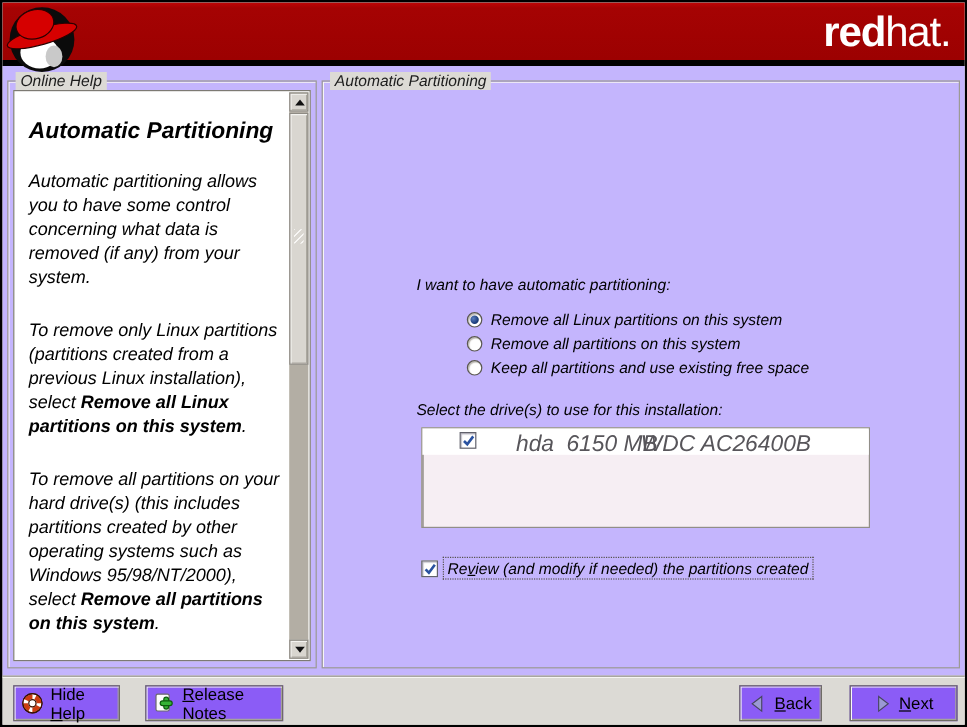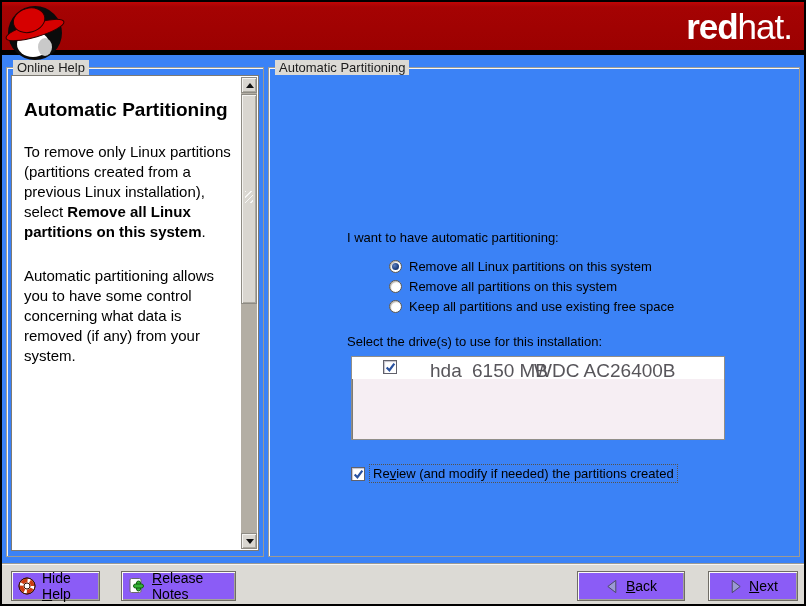--- a/index.html
+++ b/index.html
@@ -19,21 +19,21 @@
   .black-strip { height:5px; background:#000; }
   .logo { position:absolute; left:3px; top:1px; z-index:5; }
   .wordmark {
     position:absolute; right:12px; top:4px; color:#fff;
     font-size:35px; letter-spacing:-1px; line-height:42px;
   }
   .wordmark .b { font-weight:bold; }
   .wordmark .r { font-weight:normal; }
 
   
-  .content { position:relative; height:508px; background:#3b82f6; }
+  .content { position:relative; height:508px; background:#c4b5fd;font-style:italic; }
 
   .frame {
     position:absolute; top:12px; height:490px;
     border:1px solid #9c9a94; box-shadow:1px 1px 0 #f7f6f4 inset, 0 0 0 0 #fff;
   }
   .frame-label {
     position:absolute; top:-8px; left:6px; background:#dcdad5;
     padding:0 4px; font-size:13px; color:#1c1c1c; line-height:15px;
   }
   .help-frame { left:4px; width:258px; }
@@ -125,21 +125,21 @@
   }
   .btn {
     position:absolute; top:7px; height:30px; display:flex; align-items:center;
     justify-content:center; gap:6px; background:#8b5cf6;
     border:1px solid #6f6c65; font-size:14px; color:#000; cursor:default;
     box-shadow:inset 1px 1px 0 #fbfaf8, inset -1px -1px 0 #a5a29b;
     padding:0 10px;
   }
   .btn-hide-help { left:9px; width:89px; padding:0 6px; }
   .btn-release { left:119px; width:115px; padding:0 6px; }
-  .btn-back { right:119px; width:108px; }
+  .btn-back { right:119px; width:69px; }
   .btn-next { right:6px; width:90px; }
   .btn .icon { flex:none; display:flex; }
 </style>
 </head>
 <body>
 
 <div class="window">
 
   <div class="header">
     <div class="wordmark"><span class="b">red</span><span class="r">hat.</span></div>
@@ -163,22 +163,23 @@
     </svg>
   </div>
 
   <div class="content">
 
     <div class="frame help-frame">
       <span class="frame-label">Online Help</span>
       <div class="help-view">
         <div class="help-text">
           <div class="help-title">Automatic Partitioning</div>
+          <p>Automatic partitioning allows you to have some control concerning what data is removed (if any) from your system.</p>
           <p><span>To remove only Linux partitions (partitions created from a previous Linux installation), select </span><b>Remove all Linux partitions on this system</b><span>.</span></p>
-          <p>Automatic partitioning allows you to have some control concerning what data is removed (if any) from your system.</p>
+          <p><span>To remove all partitions on your hard drive(s) (this includes partitions created by other operating systems such as Windows 95/98/NT/2000), select </span><b>Remove all partitions on this system</b><span>.</span></p>
 
         </div>
         <div class="scrollbar">
           <div class="scroll-btn up">
               <span class="arr up"></span>
             </div>
           <div class="scroll-thumb"></div>
           <div class="scroll-btn down">
               <span class="arr down"></span>
             </div>

